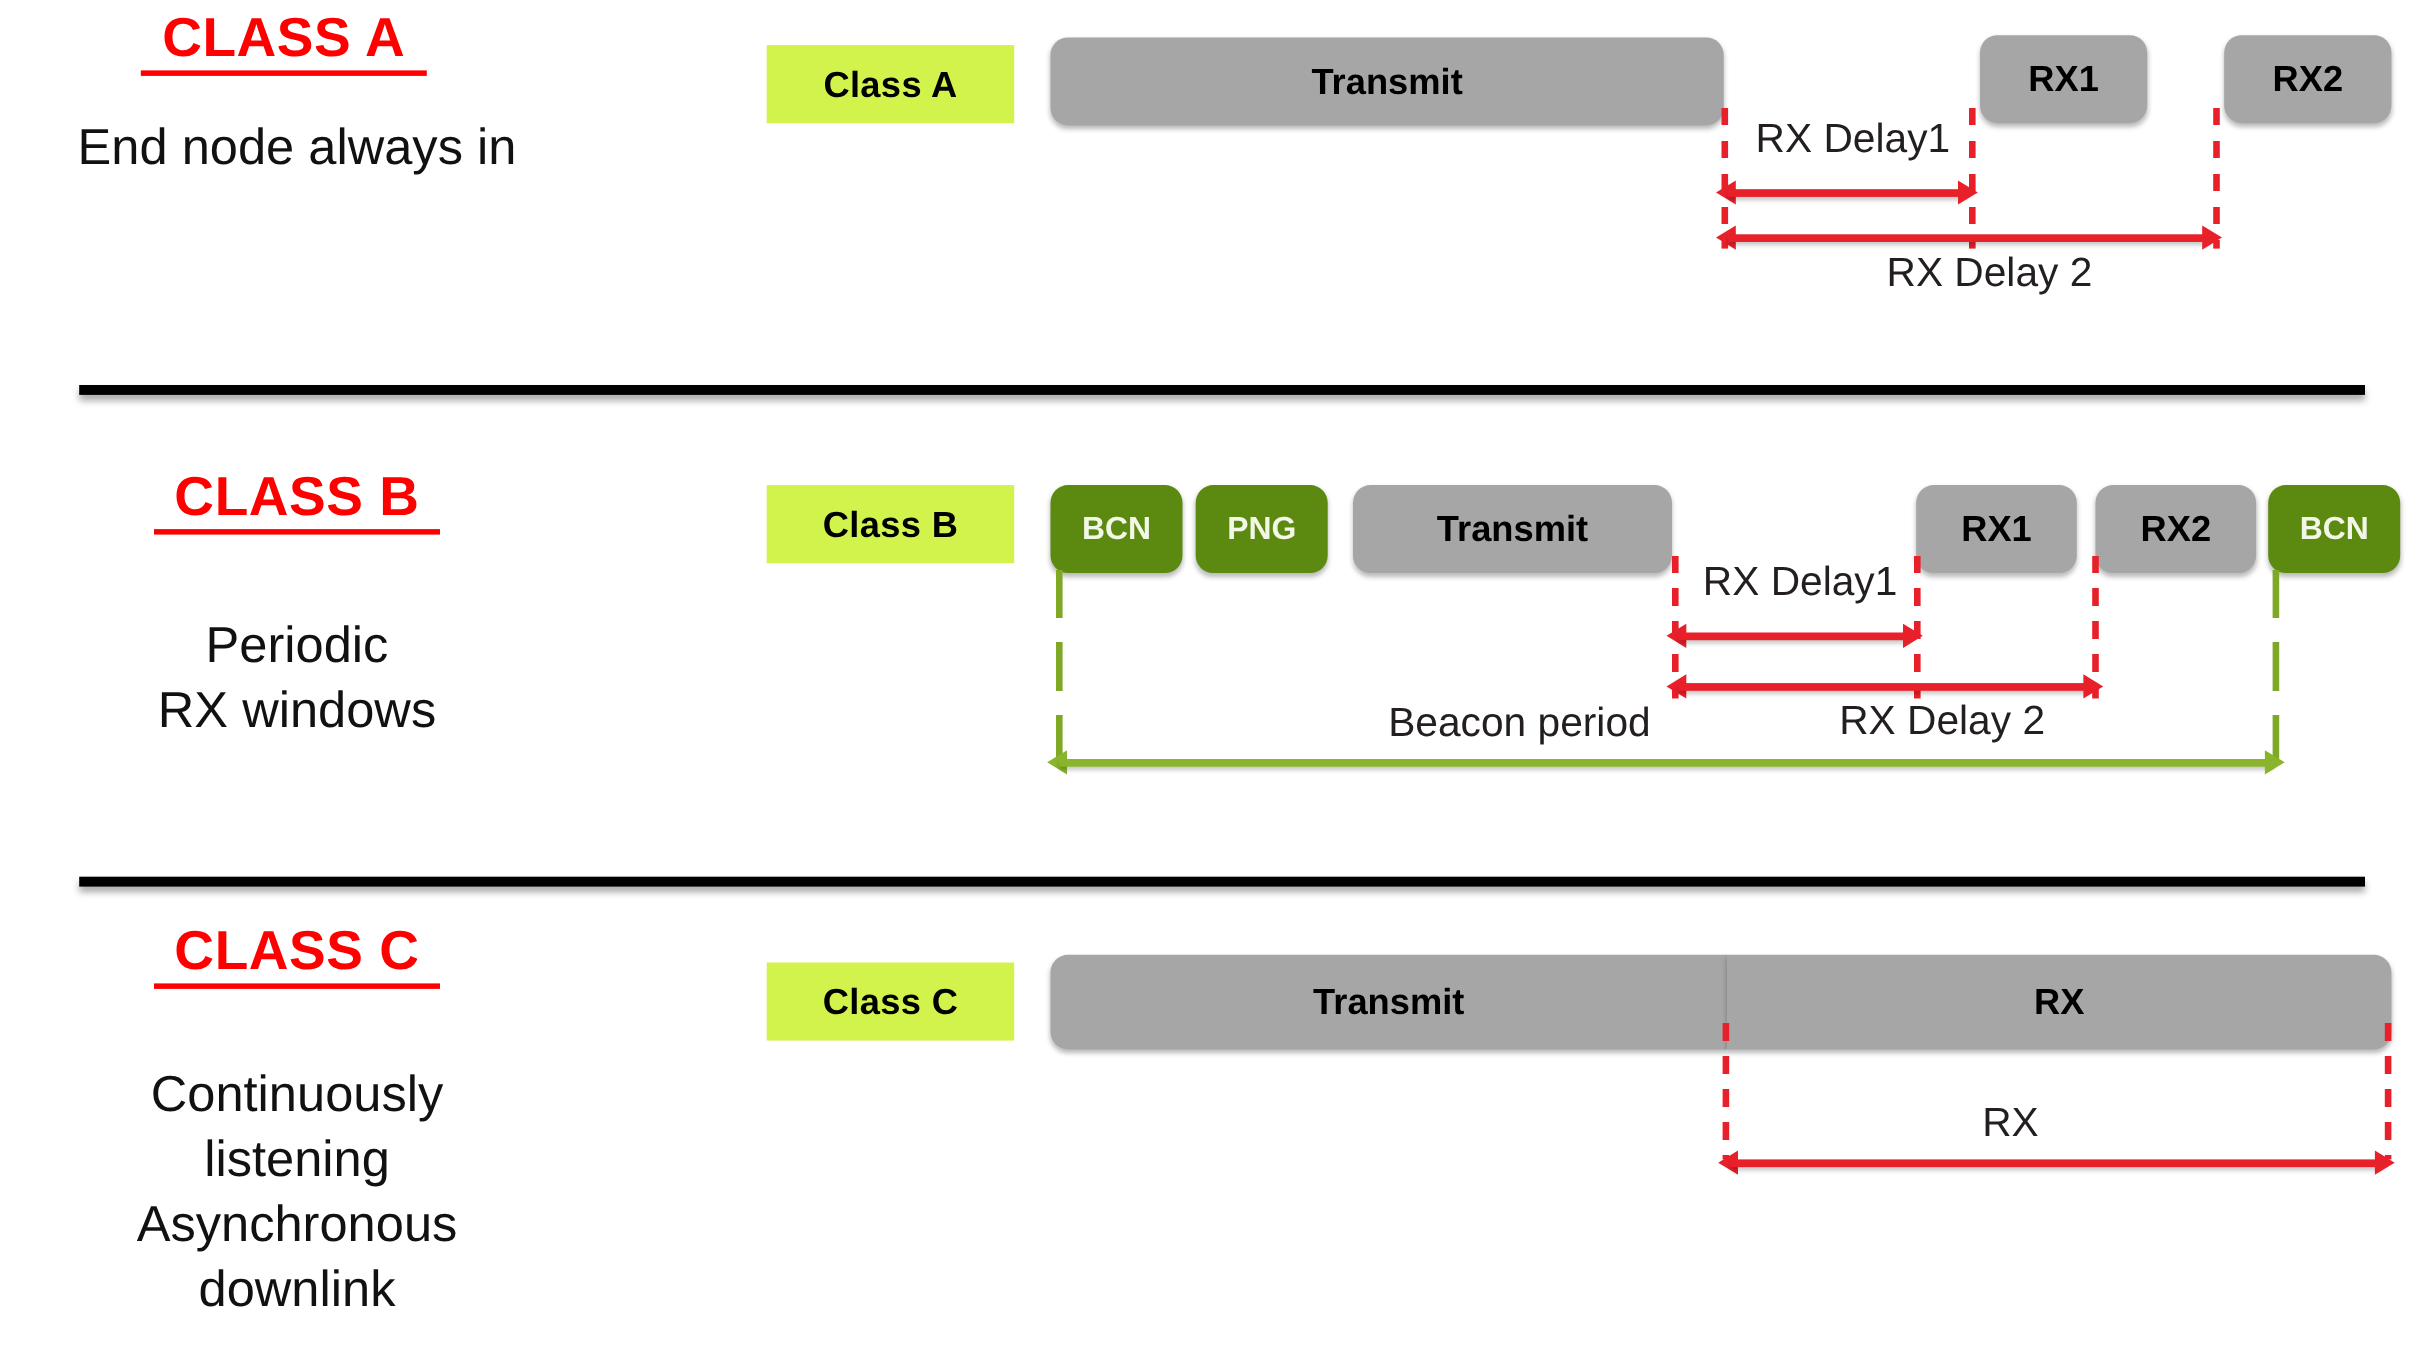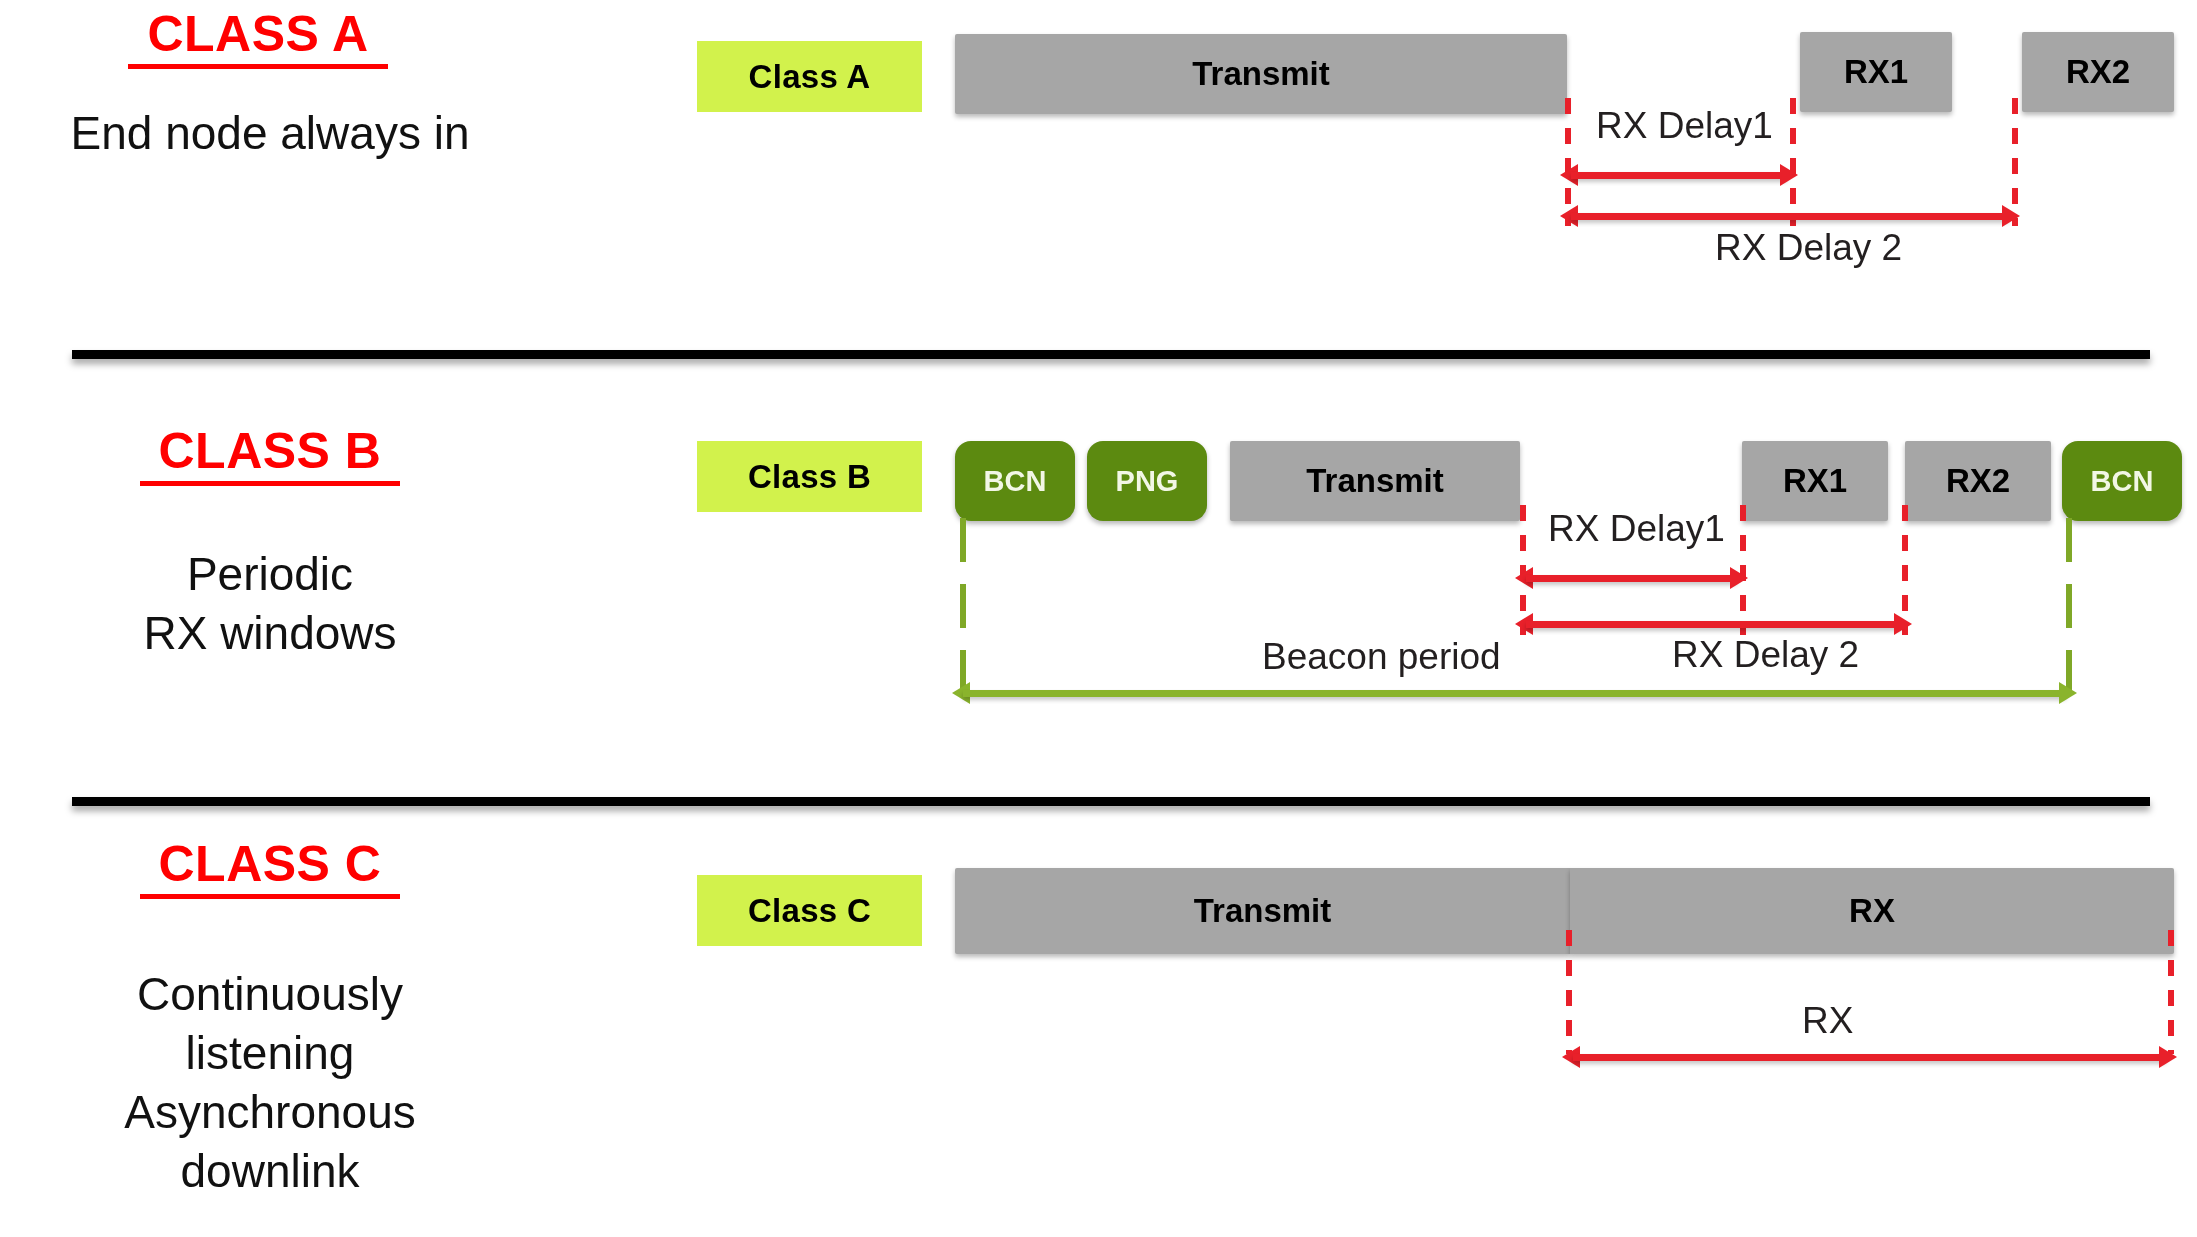--- a/index.html
+++ b/index.html
@@ -56,21 +56,21 @@
     font-weight: bold;
     font-size: 33px;
     display: flex;
     align-items: center;
     justify-content: center;
     letter-spacing: 0.3px;
   }
   .bar {
     position: absolute;
     background: #a6a6a6;
-    border-radius: 2px;
+    border-radius: 16px;
     color: #000000;
     font-weight: bold;
     font-size: 33px;
     display: flex;
     align-items: center;
     justify-content: center;
     box-shadow: 0 3px 5px rgba(0,0,0,0.28);
   }
   .bar.square-left  { border-top-left-radius: 0; border-bottom-left-radius: 0; }
   .bar.square-right { border-top-right-radius: 0; border-bottom-right-radius: 0; }
@@ -169,21 +169,21 @@
     <div class="head left"></div>
     <div class="shaft"></div>
     <div class="head right"></div>
   </div>
   <div class="ann-label" style="left:1715px; top:227px;">RX Delay 2</div>
 
   <div class="divider" style="left:72px; top:350px; width:2078px;"></div>
 
   <div class="class-heading" style="left:140px; top:425px; width:260px;">CLASS B</div>
 
-  <div class="class-desc" style="left:10px; top:545px; width:520px;">
+  <div class="class-desc" style="left:10px; top:557px; width:520px;">
     <div>Periodic</div>
     <div>RX windows</div>
   </div>
 
   <div class="class-tag" style="left:697px; top:441px; width:225px; height:71px;">Class B</div>
 
   <div class="bar green" style="left:955px; top:441px; width:120px; height:80px;">BCN</div>
 
   <div class="bar green" style="left:1087px; top:441px; width:120px; height:80px;">PNG</div>
 

